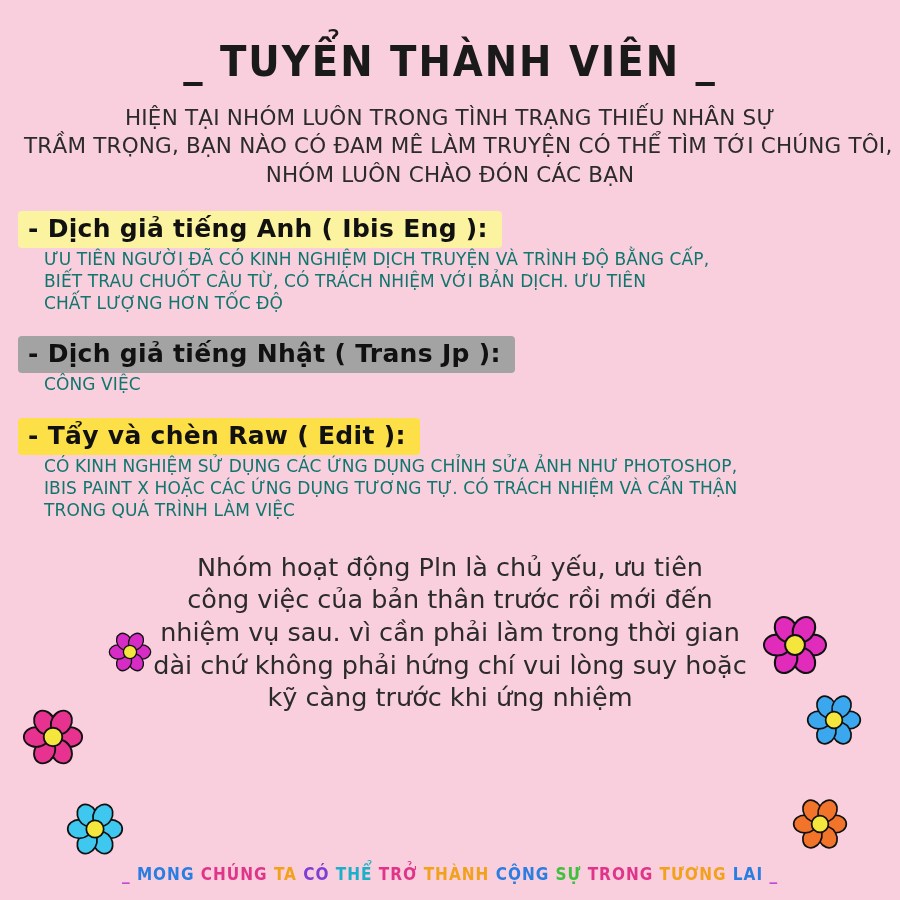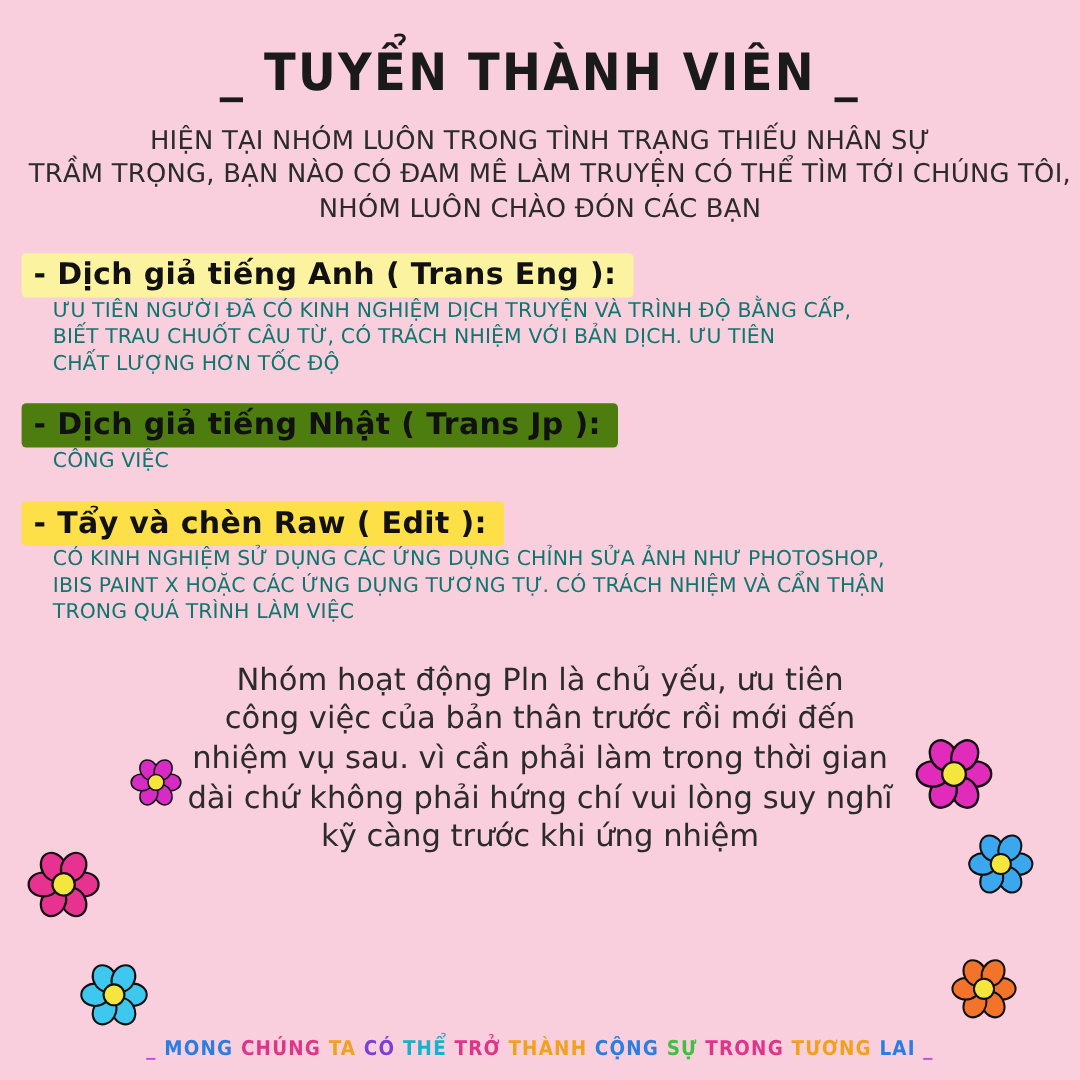--- a/index.html
+++ b/index.html
@@ -52,21 +52,21 @@
   .sec-head {
     display: inline-block;
     font-size: 25px;
     font-weight: bold;
     color: #111;
     padding: 3px 14px 5px 10px;
     border-radius: 4px;
     letter-spacing: 0.3px;
   }
   .sec-head.eng { background: #fbf3a0; }
-  .sec-head.jp  { background: #4d7c0f; }
+  .sec-head.jp  { background: #a3a3a3; }
   .sec-head.edit{ background: #fde047; }
 
   .sec-body {
     padding-left: 26px;
     font-size: 17px;
     line-height: 1.3;
     color: #0f766e;
     text-transform: uppercase;
     letter-spacing: 0.1px;
   }
@@ -109,21 +109,21 @@
 
   <div class="title">_ Tuyển Thành Viên _</div>
 
   <div class="intro">
     <div>Hiện tại nhóm luôn trong tình trạng thiếu nhân sự</div>
     <div>trầm trọng, bạn nào có đam mê làm truyện có thể tìm tới chúng tôi,</div>
     <div>nhóm luôn chào đón các bạn</div>
   </div>
 
   <div class="section">
-    <div class="sec-head eng">- Dịch giả tiếng Anh ( Trans Eng ):</div>
+    <div class="sec-head eng">- Dịch giả tiếng Anh ( Ibis Eng ):</div>
     <div class="sec-body">
       <div>Ưu tiên người đã có kinh nghiệm dịch truyện và trình độ bằng cấp,</div>
       <div>biết trau chuốt câu từ, có trách nhiệm với bản dịch. Ưu tiên</div>
       <div>chất lượng hơn tốc độ</div>
     </div>
   </div>
 
   <div class="section">
     <div class="sec-head jp">- Dịch giả tiếng Nhật ( Trans Jp ):</div>
     <div class="sec-body">
@@ -137,21 +137,21 @@
       <div>Có kinh nghiệm sử dụng các ứng dụng chỉnh sửa ảnh như Photoshop,</div>
       <div>Ibis Paint X hoặc các ứng dụng tương tự. Có trách nhiệm và cẩn thận</div>
       <div>trong quá trình làm việc</div>
     </div>
   </div>
 
   <div class="note">
     <div>Nhóm hoạt động Pln là chủ yếu, ưu tiên</div>
     <div>công việc của bản thân trước rồi mới đến</div>
     <div>nhiệm vụ sau. vì cần phải làm trong thời gian</div>
-    <div>dài chứ không phải hứng chí vui lòng suy nghĩ</div>
+    <div>dài chứ không phải hứng chí vui lòng suy hoặc</div>
     <div>kỹ càng trước khi ứng nhiệm</div>
   </div>
 
   <div class="banner" id="banner"><span style="color: rgb(194, 75, 216);">_ </span><span style="color: rgb(42, 125, 225);">MONG </span><span style="color: rgb(224, 52, 138);">CHÚNG </span><span style="color: rgb(242, 161, 26);">TA </span><span style="color: rgb(123, 63, 212);">CÓ </span><span style="color: rgb(26, 176, 200);">THỂ </span><span style="color: rgb(224, 52, 138);">TRỞ </span><span style="color: rgb(242, 161, 26);">THÀNH </span><span style="color: rgb(42, 125, 225);">CỘNG </span><span style="color: rgb(62, 193, 62);">SỰ </span><span style="color: rgb(224, 52, 138);">TRONG </span><span style="color: rgb(242, 161, 26);">TƯƠNG </span><span style="color: rgb(42, 125, 225);">LAI </span><span style="color: rgb(194, 75, 216);">_</span></div>
 
   <div id="flowers">
       <div class="flower" style="left: 762px; top: 612px;">
         <svg width="66" height="66" viewBox="0 0 100 100">
           <ellipse cx="77.0" cy="50.0" rx="20" ry="16" transform="rotate(0 77.0 50.0)" fill="#e02bbb" stroke="#111" stroke-width="3"></ellipse>
           <ellipse cx="63.5" cy="73.4" rx="20" ry="16" transform="rotate(60 63.5 73.4)" fill="#e02bbb" stroke="#111" stroke-width="3"></ellipse>

